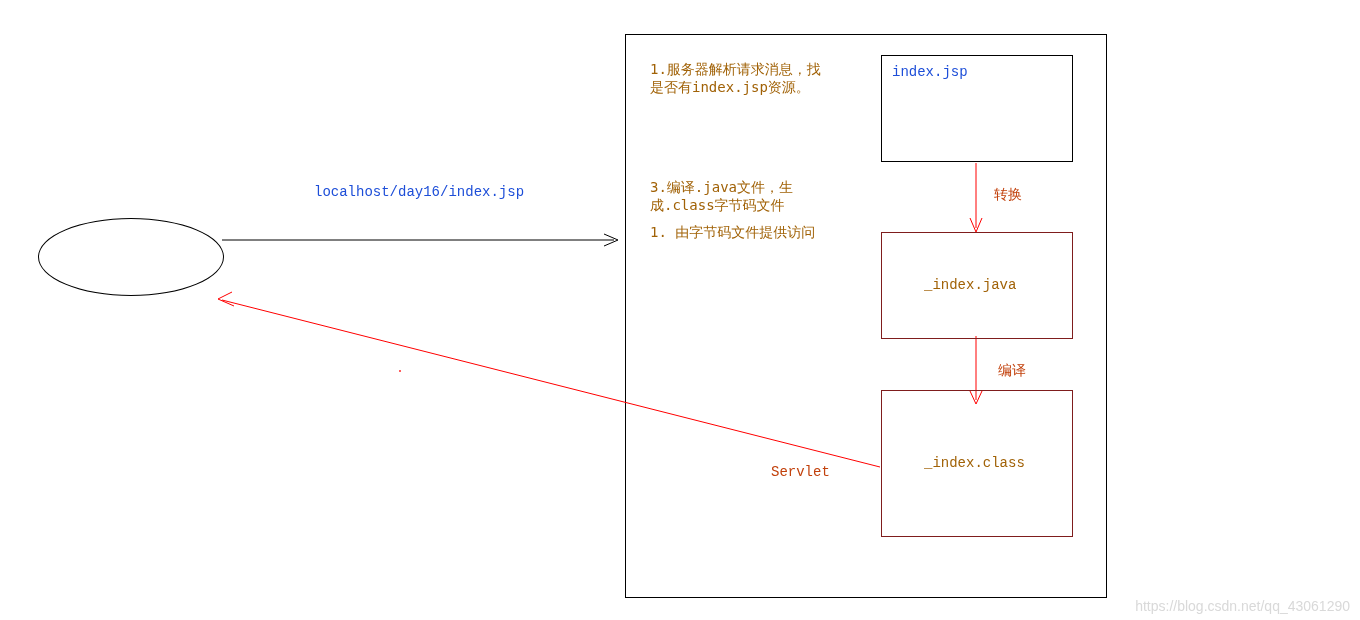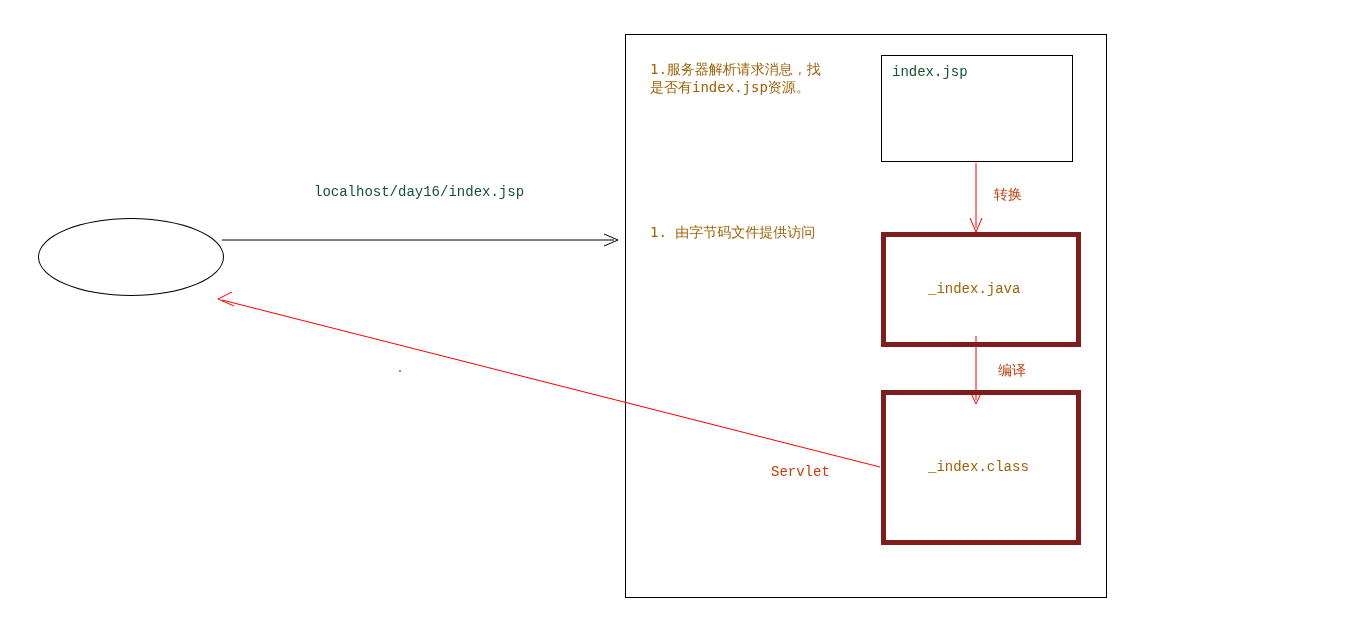--- a/index.html
+++ b/index.html
@@ -1,24 +1,24 @@
 <!DOCTYPE html>
 <html><head>
 <meta charset="utf-8">
 <style>
   html,body{margin:0;padding:0;width:1360px;height:620px;background:#fff;font-family:"SimSun","NSimSun","宋体",monospace;font-size:14px;overflow:hidden}
   .stage{position:relative;width:1360px;height:620px}
   .abs{position:absolute}
   .mono{font-family:"Courier New",Courier,monospace;white-space:pre}
   .red{color:#a16207}
   .blue{color:#c2410c}
-  .black{color:#14532d}
+  .black{color:#1d4ed8}
   .server-box{border:1px solid #000}
   .box-black{border:1px solid #000}
-  .box-red{border:5px solid #7f1d1d}
+  .box-red{border:1px solid #7f1d1d}
   .ellipse{border:1px solid #000;border-radius:50%}
   .watermark{color:#d9d9d9;font-family:Arial,sans-serif;font-size:14px}
 </style>
 </head>
 <body>
 
 <div class="stage">
 
   <div class="abs ellipse" style="left:38px;top:218px;width:184px;height:76px"></div>
 
@@ -35,20 +35,22 @@
     <polyline points="970,218 976,232 982,218" fill="none" stroke="#ff0000" stroke-width="1"></polyline>
 
     <line x1="976" y1="336" x2="976" y2="400" stroke="#ff0000" stroke-width="1"></line>
     <polyline points="970,391 976,404 982,391" fill="none" stroke="#ff0000" stroke-width="1"></polyline>
   </svg>
 
   <div class="abs mono black" style="left:314px;top:184px">localhost/day16/index.jsp</div>
 
   <div class="abs red" style="left:650px;top:60px;white-space:pre;line-height:18px">1.服务器解析请求消息，找
 是否有index.jsp资源。</div>
+  <div class="abs red" style="left:650px;top:178px;white-space:pre;line-height:18px">3.编译.java文件，生
+成.class字节码文件</div>
   <div class="abs red" style="left:650px;top:224px;white-space:pre">1. 由字节码文件提供访问</div>
 
   <div class="abs box-black" style="left:881px;top:55px;width:190px;height:105px">
     <div class="abs mono black" style="left:10px;top:8px">index.jsp</div>
   </div>
 
   <div class="abs box-red" style="left:881px;top:232px;width:190px;height:105px">
     <div class="abs mono red" style="left:42px;top:44px">_index.java</div>
   </div>
 
@@ -56,13 +58,14 @@
     <div class="abs mono red" style="left:42px;top:64px">_index.class</div>
   </div>
 
   <div class="abs blue" style="left:994px;top:186px">转换</div>
   <div class="abs blue" style="left:998px;top:362px">编译</div>
 
   <div class="abs mono blue" style="left:771px;top:464px">Servlet</div>
 
   <div class="abs" style="left:399px;top:370px;width:2px;height:2px;background:#ff6060"></div>
 
+  <div class="abs watermark" style="right:10px;bottom:6px">https://blog.csdn.net/qq_43061290</div>
 </div>
 
 </body></html>

